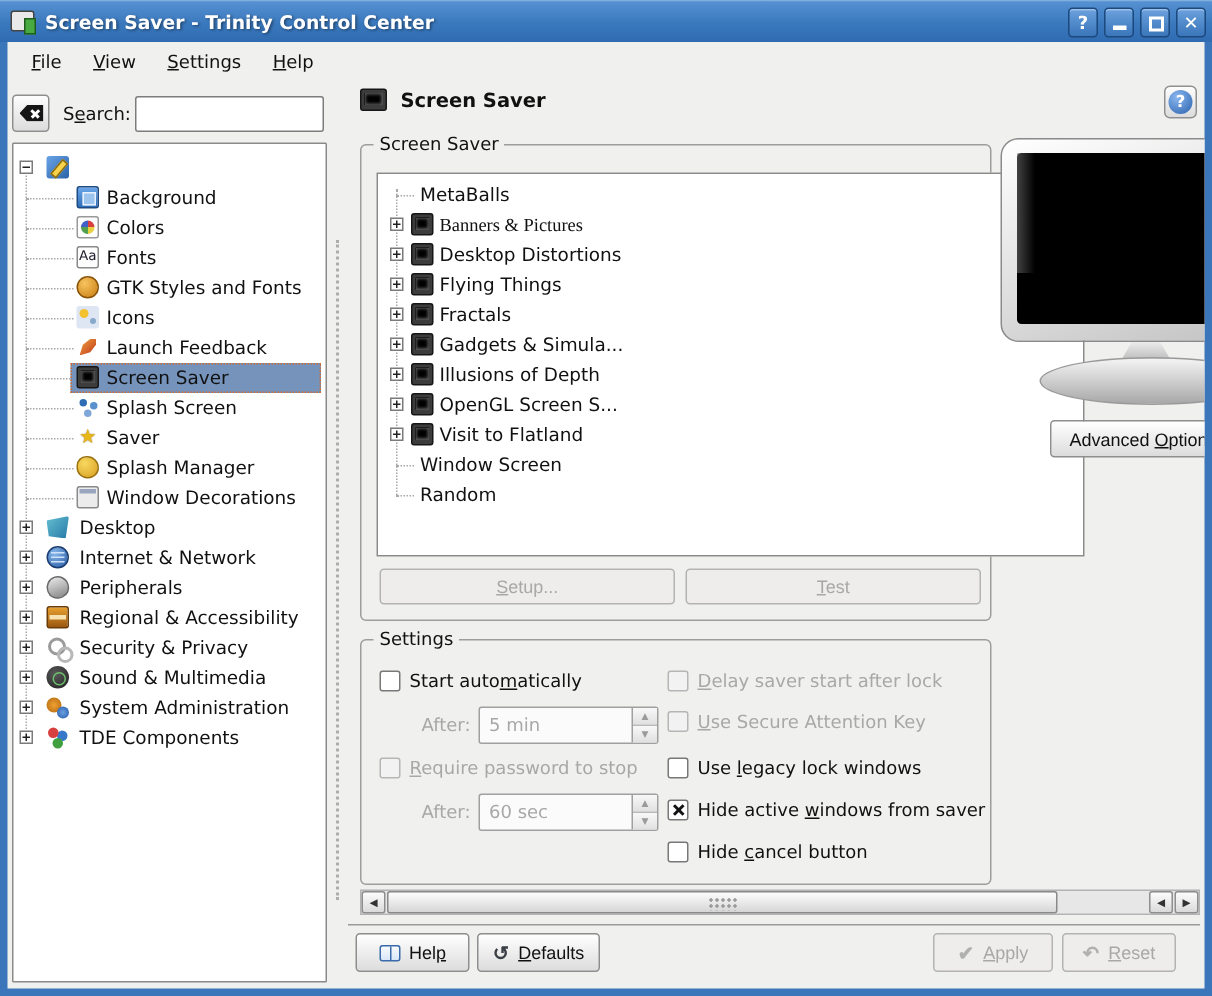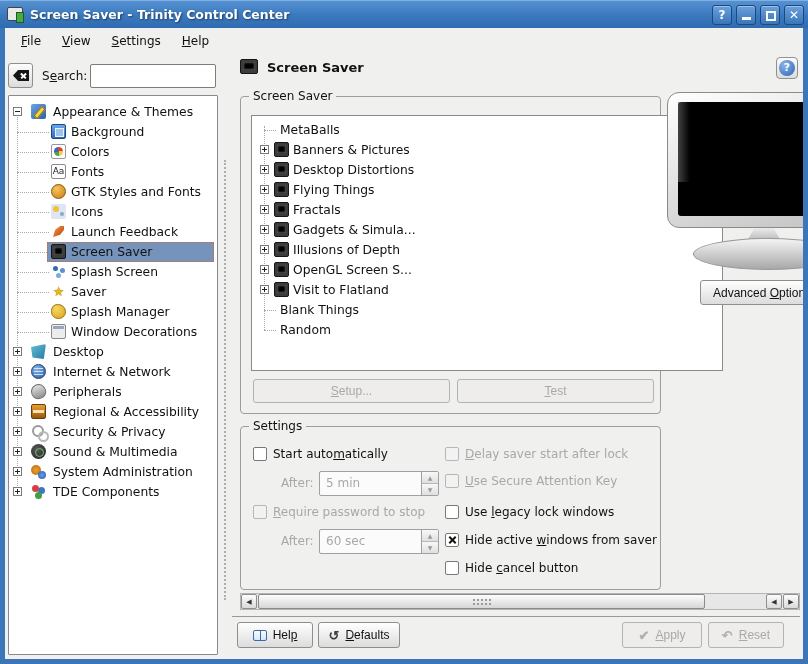--- a/index.html
+++ b/index.html
@@ -219,21 +219,20 @@
     </button>
     <span id="searchlabel">S<u>e</u>arch:</span>
     <input id="searchinput" value="" style="">
 
     <div id="tree">
       <div id="tree-vline"></div>
       <div id="tree-rows">
           <div class="trow" style="top: 6px;">
             <span class="exp minus" style="left: 4px;"></span>
             <span class="ic ic-appearance-themes" style="left: 22px;"></span>
-            <span class="tlbl" style="left: 44px;">Appearance &amp; Themes</span>
           </div>
           <div class="trow" style="top: 26px;">
             <span class="stub" style="left: 8px; width: 32px;"></span>
             <span class="ic ic-background" style="left: 42px;"></span>
             <span class="tlbl" style="left: 62px;">Background</span>
           </div>
           <div class="trow" style="top: 46px;">
             <span class="stub" style="left: 8px; width: 32px;"></span>
             <span class="ic ic-colors" style="left: 42px;"></span>
             <span class="tlbl" style="left: 62px;">Colors</span>
@@ -337,21 +336,21 @@
 
     <div class="group" id="group-saver">
       <span class="glabel">Screen Saver</span>
       <div id="saverlist">
         <div id="saver-vline"></div>
         <div id="saver-rows">
             <div class="trow" style="top: 4px;">
               <span class="stub" style="left: 12px; width: 12px;"></span>
               <span class="tlbl" style="left: 28px;">MetaBalls</span>
             </div>
-            <div class="trow" style="top: 24px;">
+            <div class="trow" style="top: 24px; font-family: Liberation Serif, serif;">
               <span class="exp plus" style="left: 8px;"></span>
               <span class="ic ic-saver" style="left: 22px;"></span>
               <span class="tlbl" style="left: 41px;">Banners &amp; Pictures</span>
             </div>
             <div class="trow" style="top: 44px;">
               <span class="exp plus" style="left: 8px;"></span>
               <span class="ic ic-saver" style="left: 22px;"></span>
               <span class="tlbl" style="left: 41px;">Desktop Distortions</span>
             </div>
             <div class="trow" style="top: 64px;">
@@ -379,21 +378,21 @@
               <span class="ic ic-saver" style="left: 22px;"></span>
               <span class="tlbl" style="left: 41px;">OpenGL Screen S...</span>
             </div>
             <div class="trow" style="top: 164px;">
               <span class="exp plus" style="left: 8px;"></span>
               <span class="ic ic-saver" style="left: 22px;"></span>
               <span class="tlbl" style="left: 41px;">Visit to Flatland</span>
             </div>
             <div class="trow" style="top: 184px;">
               <span class="stub" style="left: 12px; width: 12px;"></span>
-              <span class="tlbl" style="left: 28px;">Blank Things</span>
+              <span class="tlbl" style="left: 28px;">Window Screen</span>
             </div>
             <div class="trow" style="top: 204px;">
               <span class="stub" style="left: 12px; width: 12px;"></span>
               <span class="tlbl" style="left: 28px;">Random</span>
             </div>
           </div>
       </div>
       <button class="btn disabled" id="btn-test">
         <span><u>T</u>est</span>
       </button>

